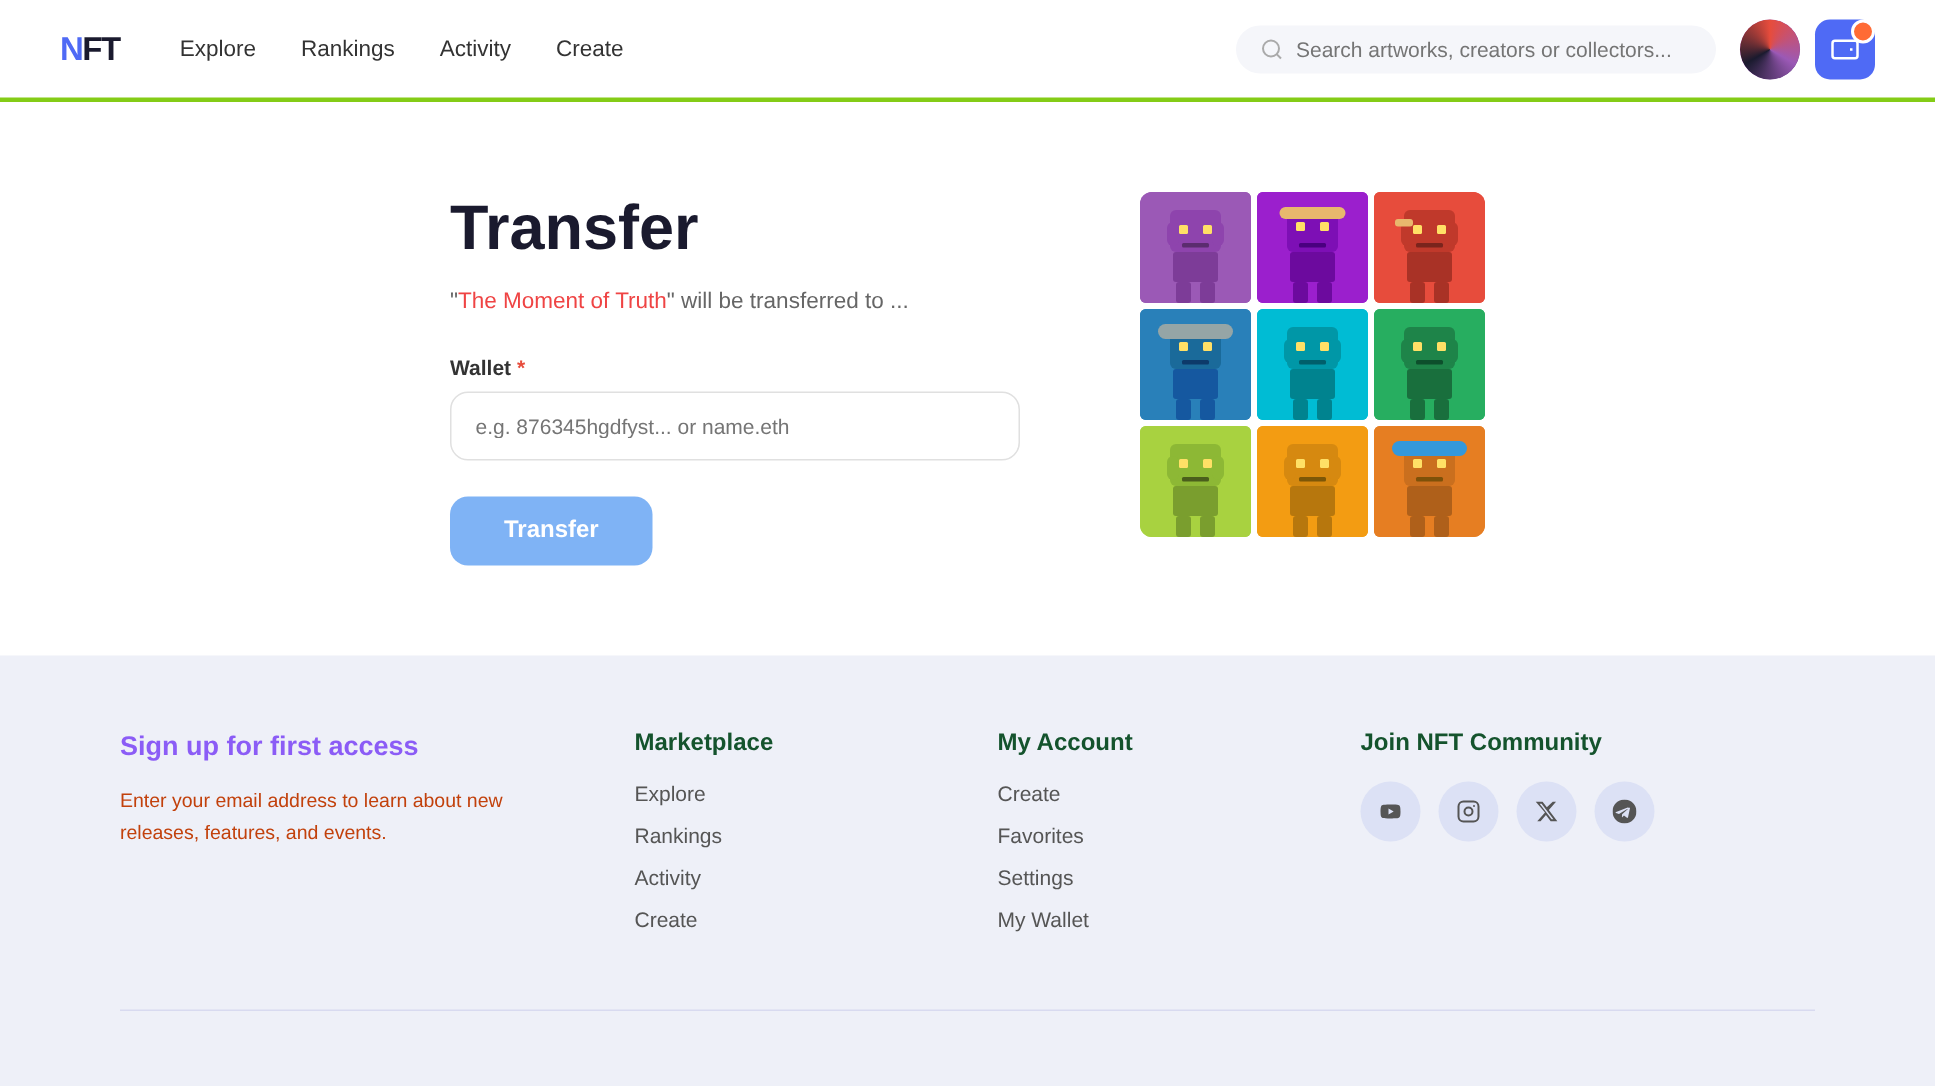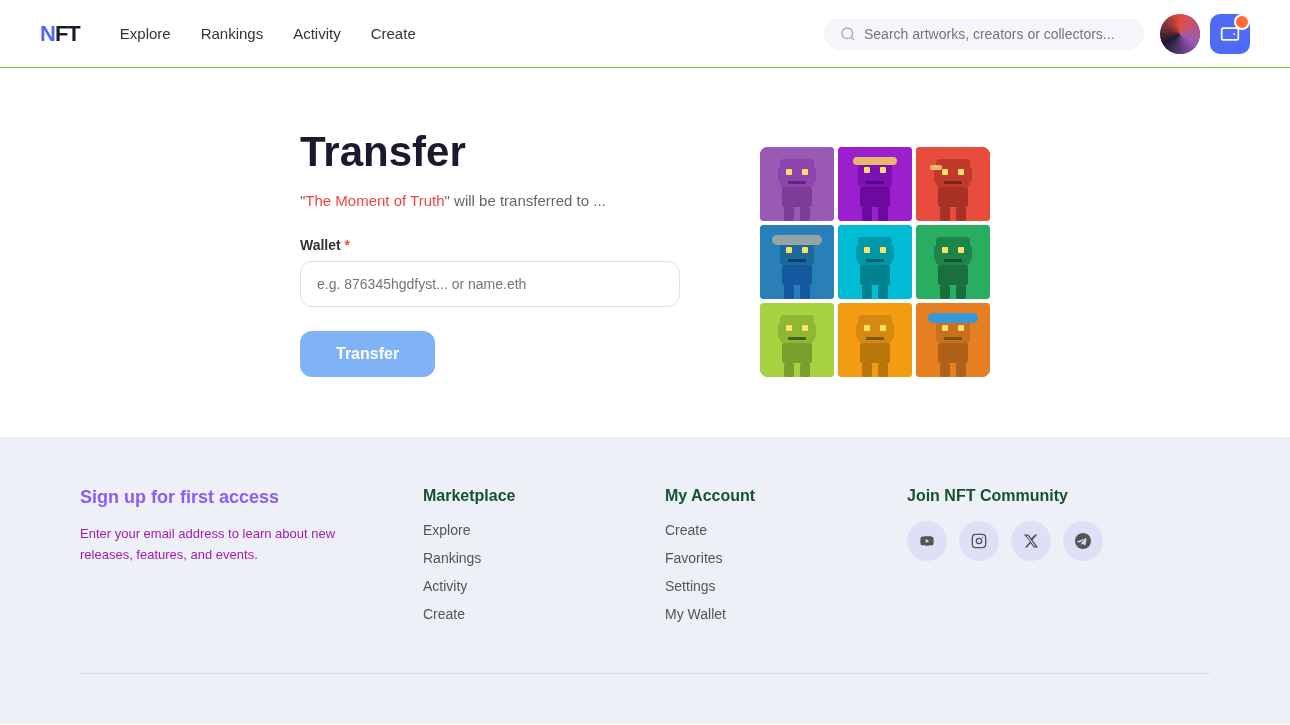--- a/index.html
+++ b/index.html
@@ -4,21 +4,21 @@
   <style>
     * { margin: 0; padding: 0; box-sizing: border-box; }
     body { font-family: -apple-system, BlinkMacSystemFont, 'Segoe UI', sans-serif; background: #fff; min-height: 725px; }
 
     
     .header {
       display: flex;
       align-items: center;
       padding: 0 40px;
       height: 68px;
-      border-bottom: 1px solid #84cc16;
+      border-bottom: 3px solid #84cc16;
       background: #fff;
     }
     .logo {
       font-size: 22px;
       font-weight: 900;
       color: #1a1a2e;
       margin-right: 40px;
       letter-spacing: -1px;
     }
     .logo span { color: #4f6af5; }
@@ -77,21 +77,21 @@
       top: 0; right: 0;
       width: 12px; height: 12px;
       background: #ff6b35;
       border-radius: 50%;
       border: 2px solid #fff;
     }
 
     
     .main {
       display: flex;
-      align-items: flex-end;
+      align-items: flex-start;
       justify-content: center;
       padding: 60px 80px;
       gap: 80px;
       min-height: 330px;
     }
     .transfer-form { flex: 1; max-width: 380px; }
     .transfer-title {
       font-size: 42px;
       font-weight: 800;
       color: #1a1a2e;
@@ -161,21 +161,21 @@
       margin-bottom: 40px;
     }
     .footer-signup h3 {
       font-size: 18px;
       font-weight: 700;
       color: #8b5cf6;
       margin-bottom: 16px;
     }
     .footer-signup p {
       font-size: 13px;
-      color: #a21caf;
+      color: #c2410c;
       line-height: 1.6;
       margin-bottom: 16px;
     }
     .email-input-wrap input {
       width: 100%;
       padding: 12px 16px;
       border: 1.5px solid #e0e0e0;
       border-radius: 12px;
       font-size: 14px;
       outline: none;

